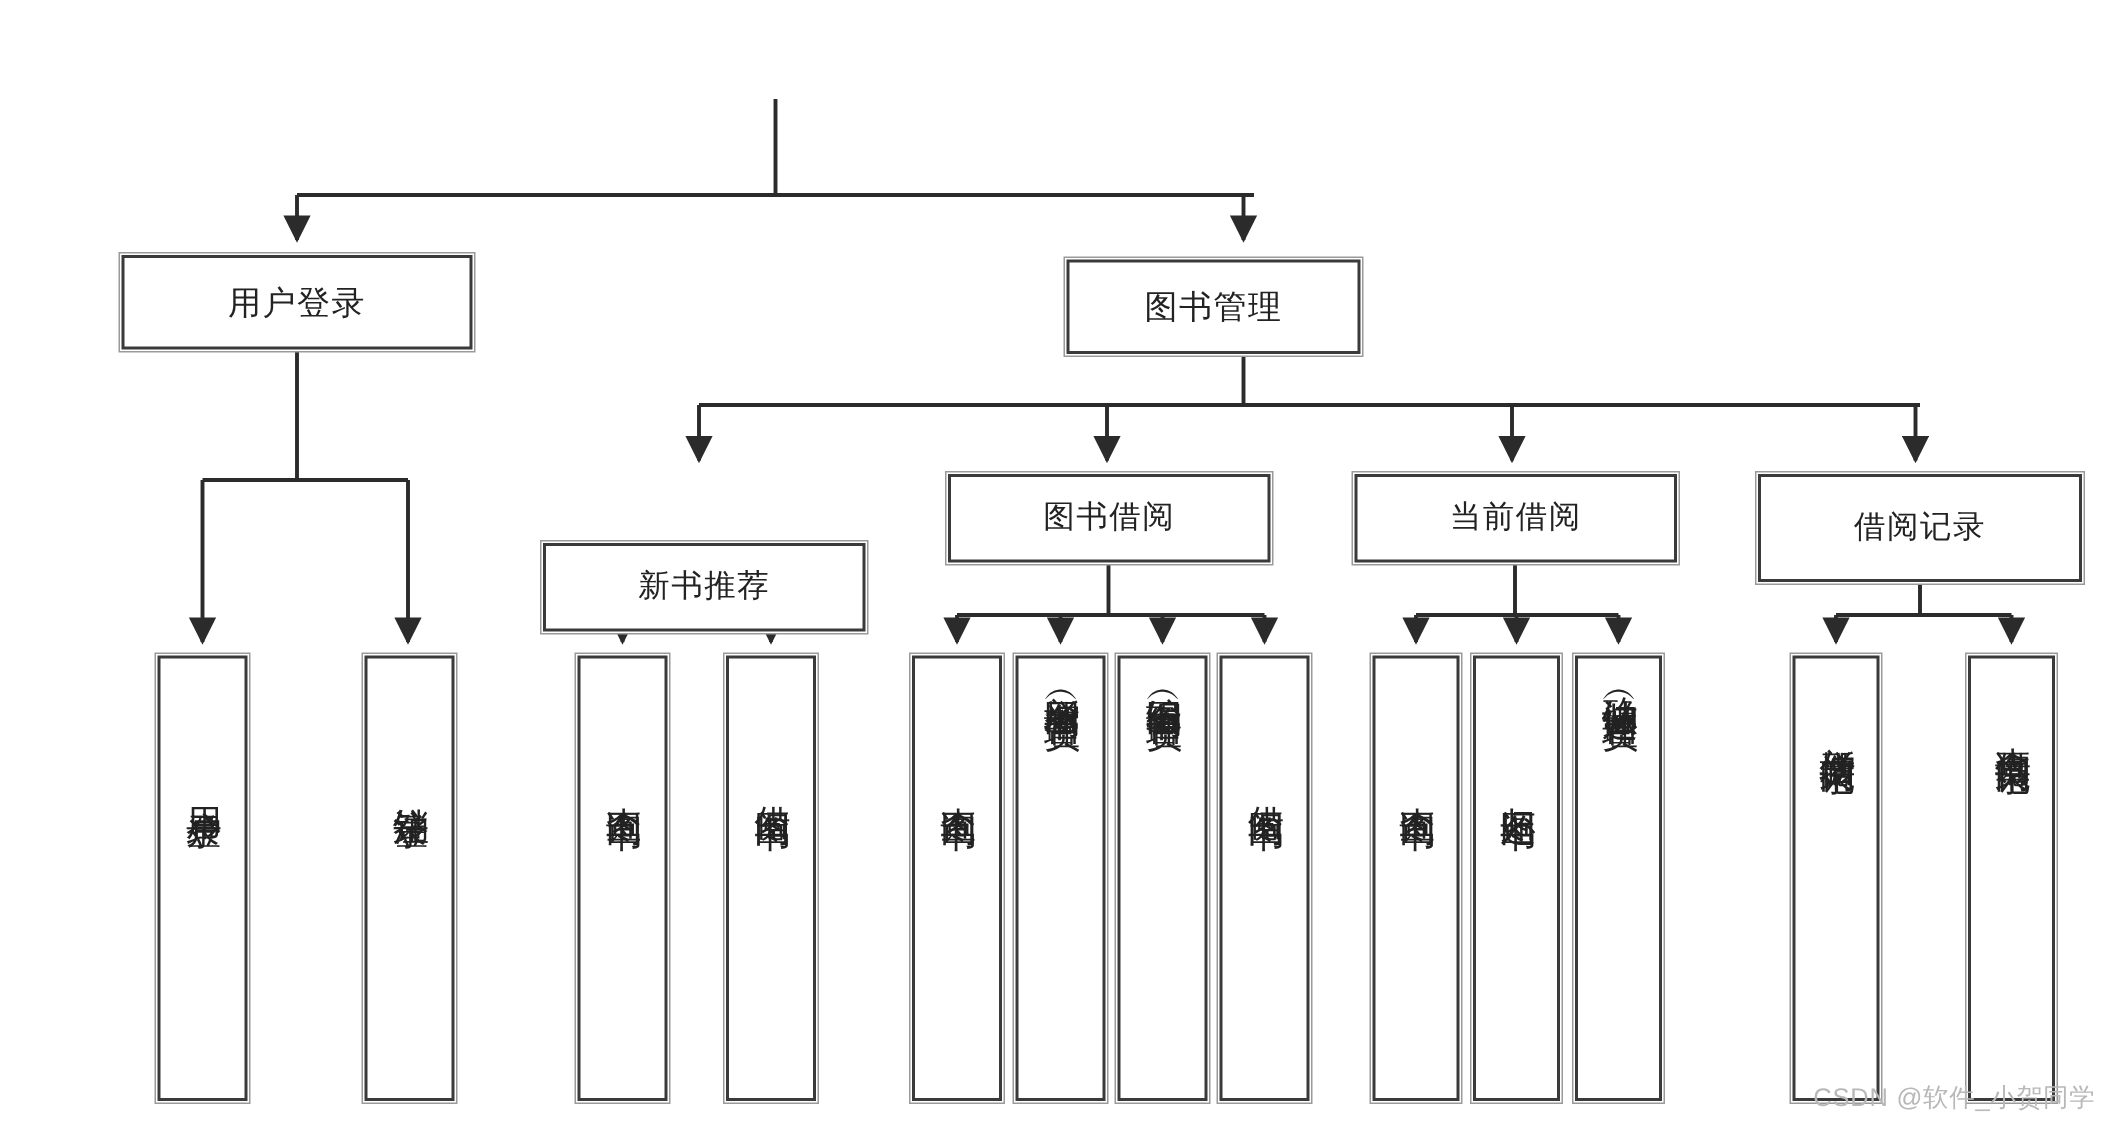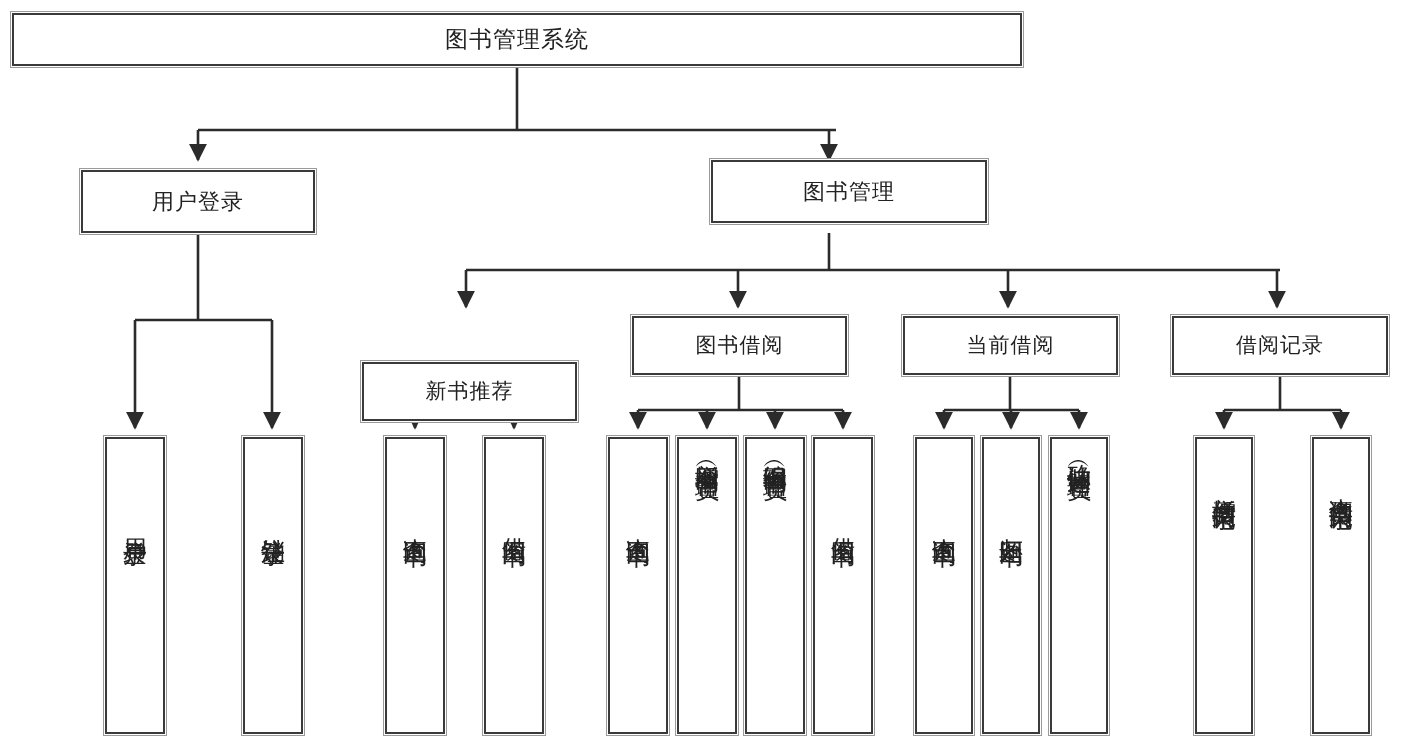--- a/index.html
+++ b/index.html
@@ -114,45 +114,42 @@
       <path d="M 1011 410 L 1011 428" marker-end="url(#arrow)"></path>
       <path d="M 1079 410 L 1079 428" marker-end="url(#arrow)"></path>
 
       <path d="M 1280 375 L 1280 410"></path>
       <path d="M 1224 410 L 1341 410"></path>
       <path d="M 1224 410 L 1224 428" marker-end="url(#arrow)"></path>
       <path d="M 1341 410 L 1341 428" marker-end="url(#arrow)"></path>
     </g>
   </svg>
 
-  <div class="node root" style="left:12px;top:13px;width:1010px;height:53px;">
-    <span class="label">图书管理系统</span>
-  </div>
 
   <div class="node lvl2" style="left:81px;top:170px;width:234px;height:63px;">
     <span class="label">用户登录</span>
   </div>
 
-  <div class="node lvl2" style="left:711px;top:160px;width:276px;height:63px;">
+  <div class="node lvl2" style="left:711px;top:173px;width:196px;height:63px;">
     <span class="label">图书管理</span>
   </div>
 
   <div class="node lvl3" style="left:362px;top:316px;width:215px;height:59px;margin-top:46px;">
     <span class="label">新书推荐</span>
   </div>
 
   <div class="node lvl3" style="left:903px;top:316px;width:215px;height:59px;">
     <span class="label">当前借阅</span>
   </div>
 
   <div class="node lvl3" style="left:632px;top:316px;width:215px;height:59px;">
     <span class="label">图书借阅</span>
   </div>
 
-  <div class="node lvl3" style="left:1172px;top:316px;width:216px;height:59px;">
+  <div class="node lvl3" style="left:1172px;top:316px;width:216px;height:72px;">
     <span class="label">借阅记录</span>
   </div>
 
   <div class="node leaf" style="left:105px;top:437px;width:60px;height:297px;padding-top:80px;">
     <span class="label">用户登录</span>
   </div>
 
   <div class="node leaf" style="left:243px;top:437px;width:60px;height:297px;padding-top:80px;">
     <span class="label">注销登录</span>
   </div>
@@ -194,14 +191,15 @@
   </div>
 
   <div class="node leaf" style="left:1195px;top:437px;width:58px;height:297px;padding-top:40px;">
     <span class="label">新增借阅记录</span>
   </div>
 
   <div class="node leaf" style="left:1312px;top:437px;width:58px;height:297px;padding-top:40px;">
     <span class="label">查询借阅记录</span>
   </div>
 
+  <div id="watermark">CSDN @软件_小贺同学</div>
 
 </div>
 
 </body></html>

